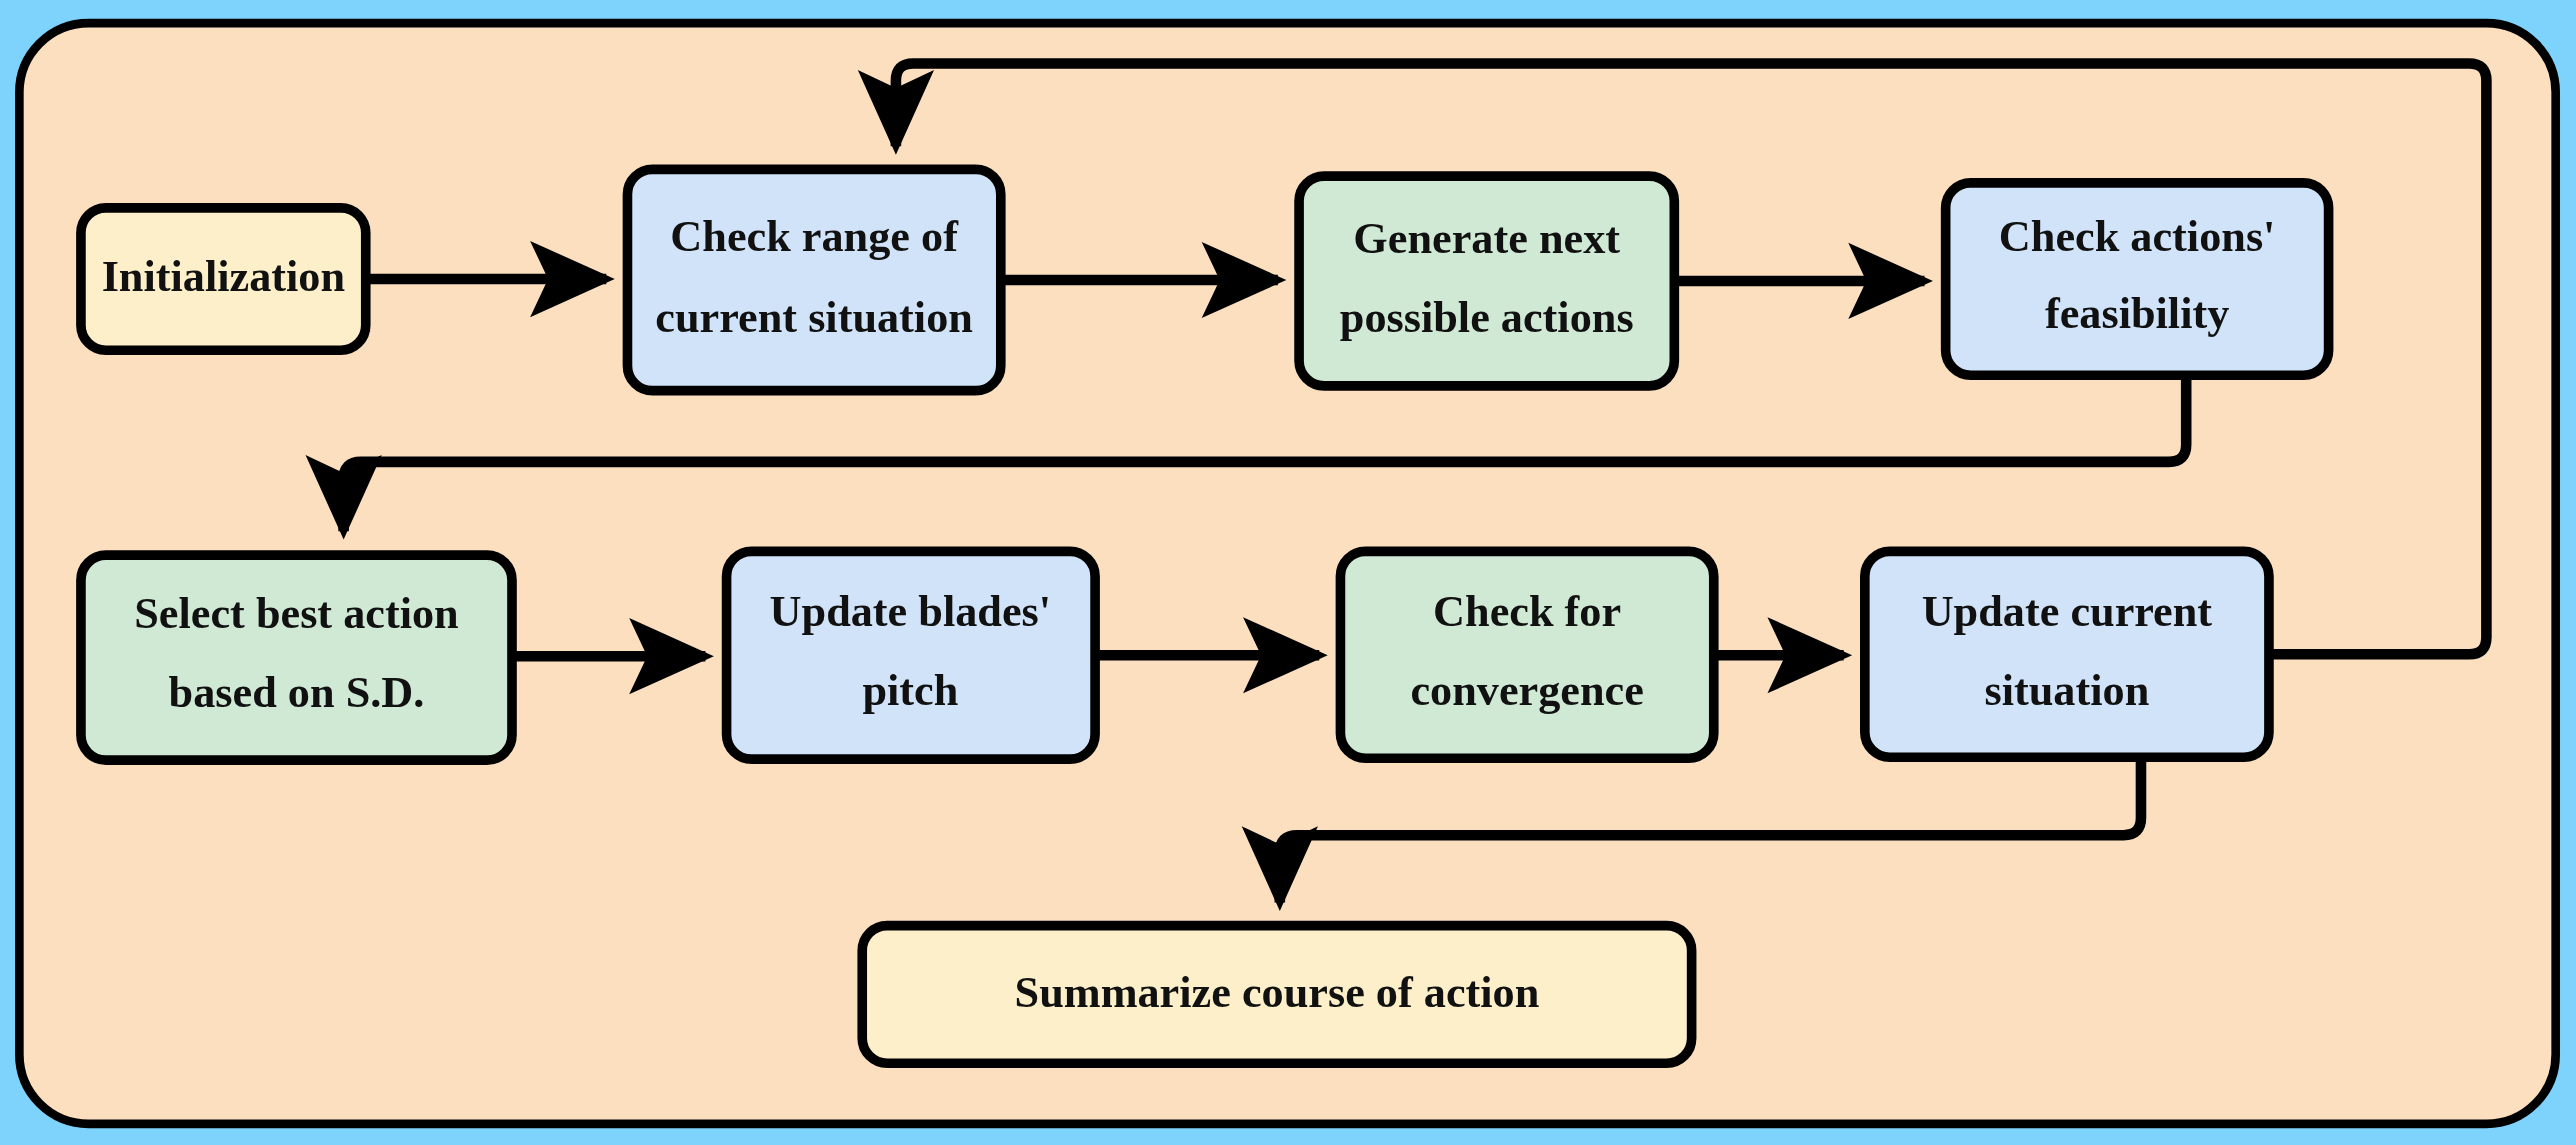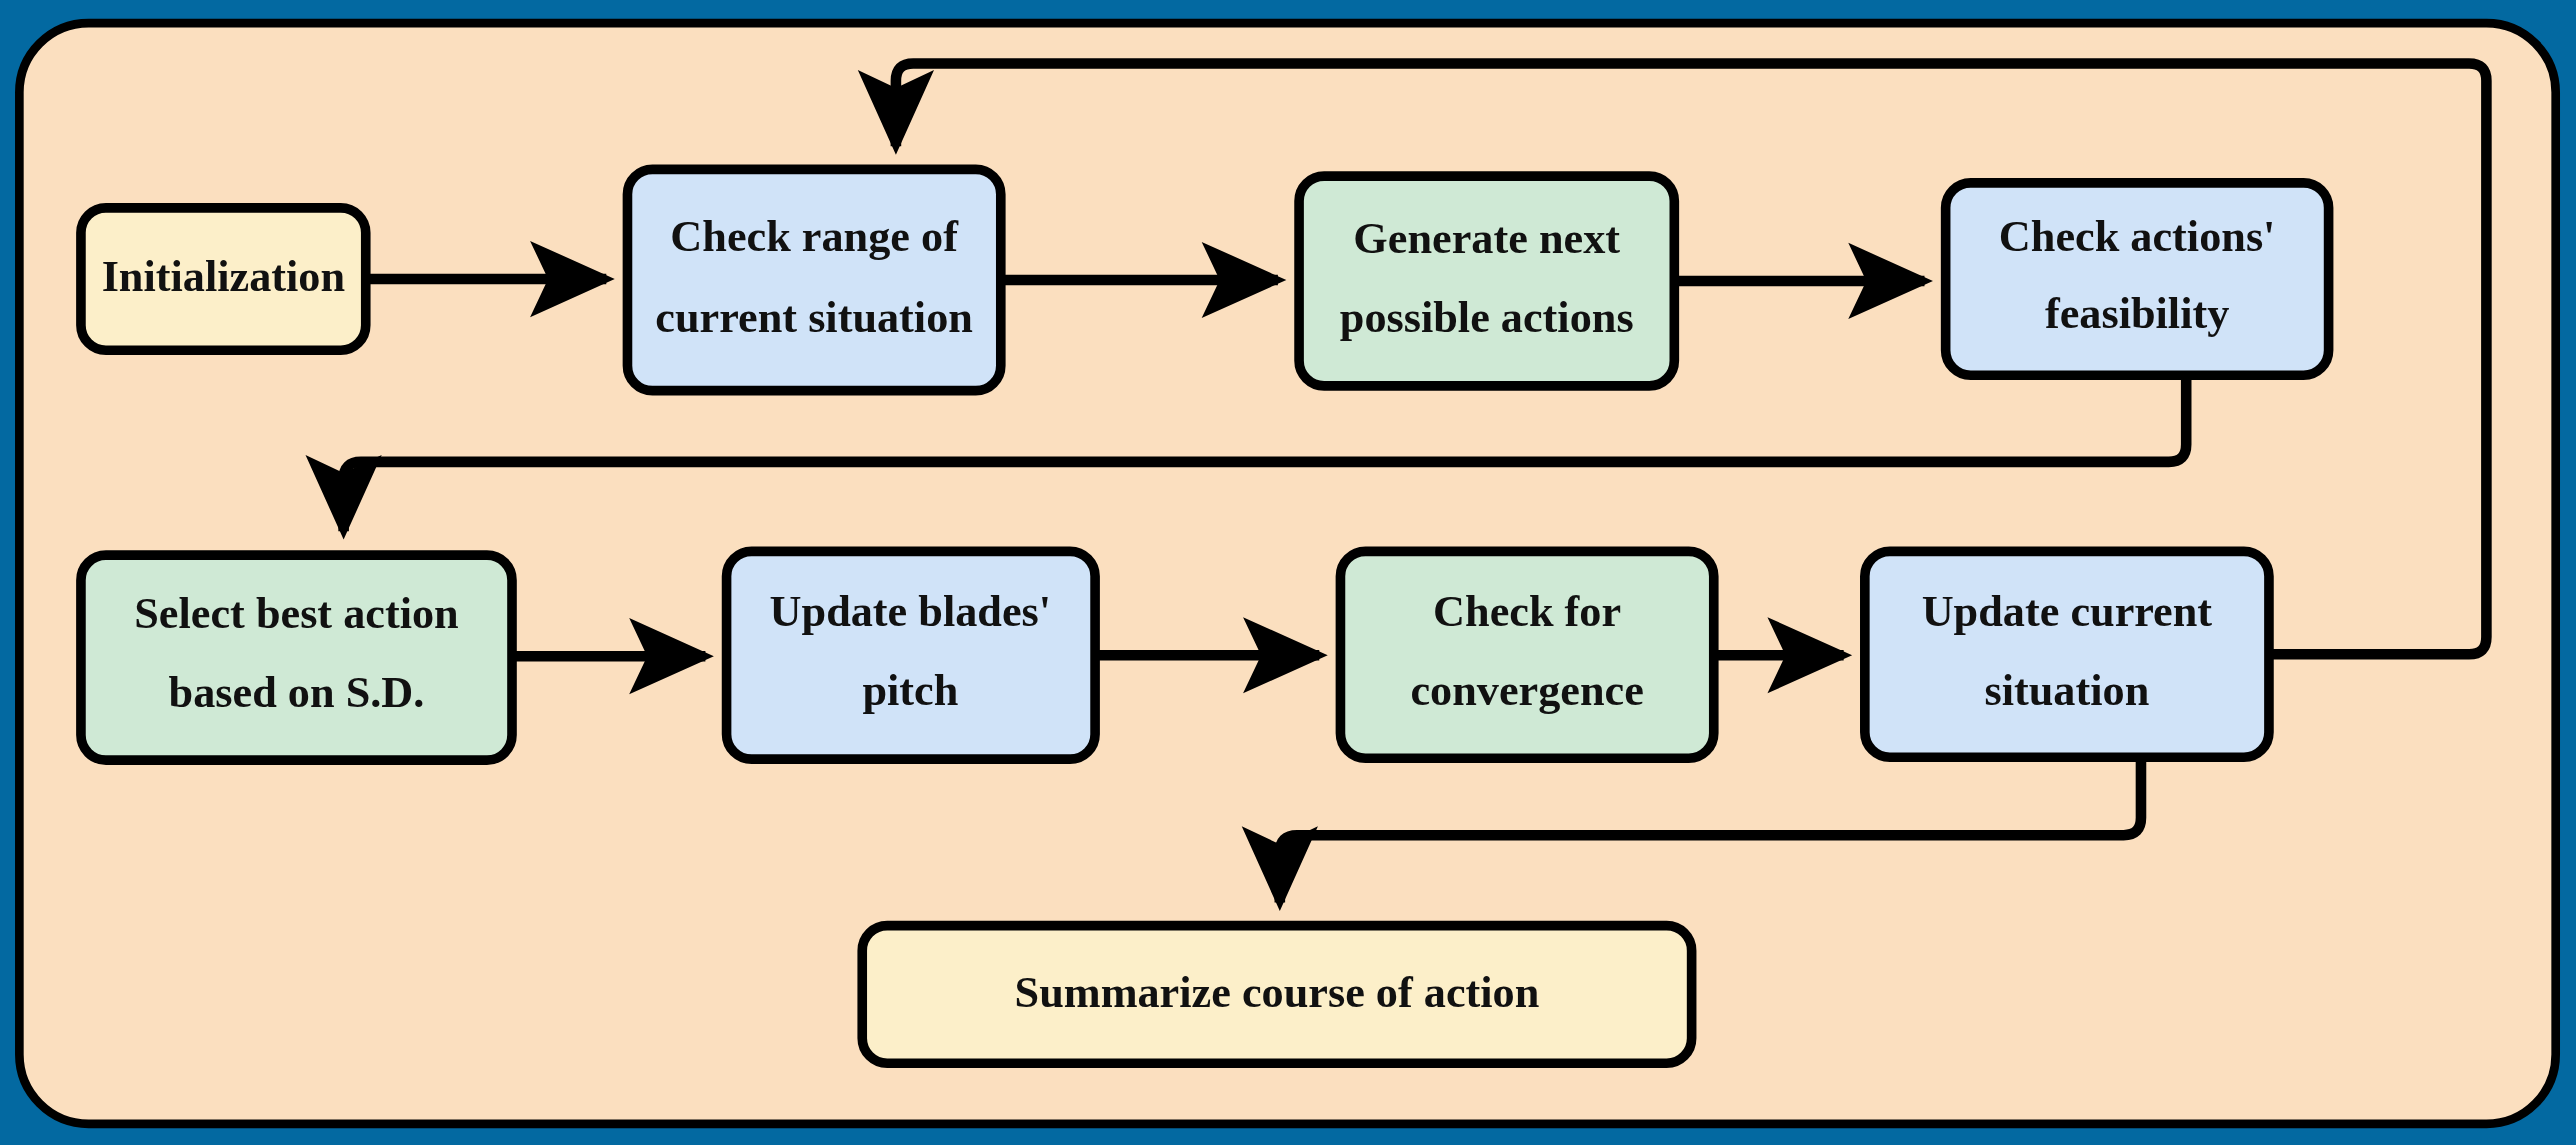--- a/index.html
+++ b/index.html
@@ -4,21 +4,21 @@
 <style>
   html, body {
     margin: 0;
     padding: 0;
     background: #ffffff;
   }
   #stage {
     position: relative;
     width: 2576px;
     height: 1145px;
-    background: #0369a1;
+    background: #7dd3fc;
     overflow: hidden;
   }
   svg#flow {
     display: block;
     width: 2576px;
     height: 1145px;
   }
   .node-text {
     font-family: "Liberation Serif", "DejaVu Serif", serif;
     font-weight: bold;

